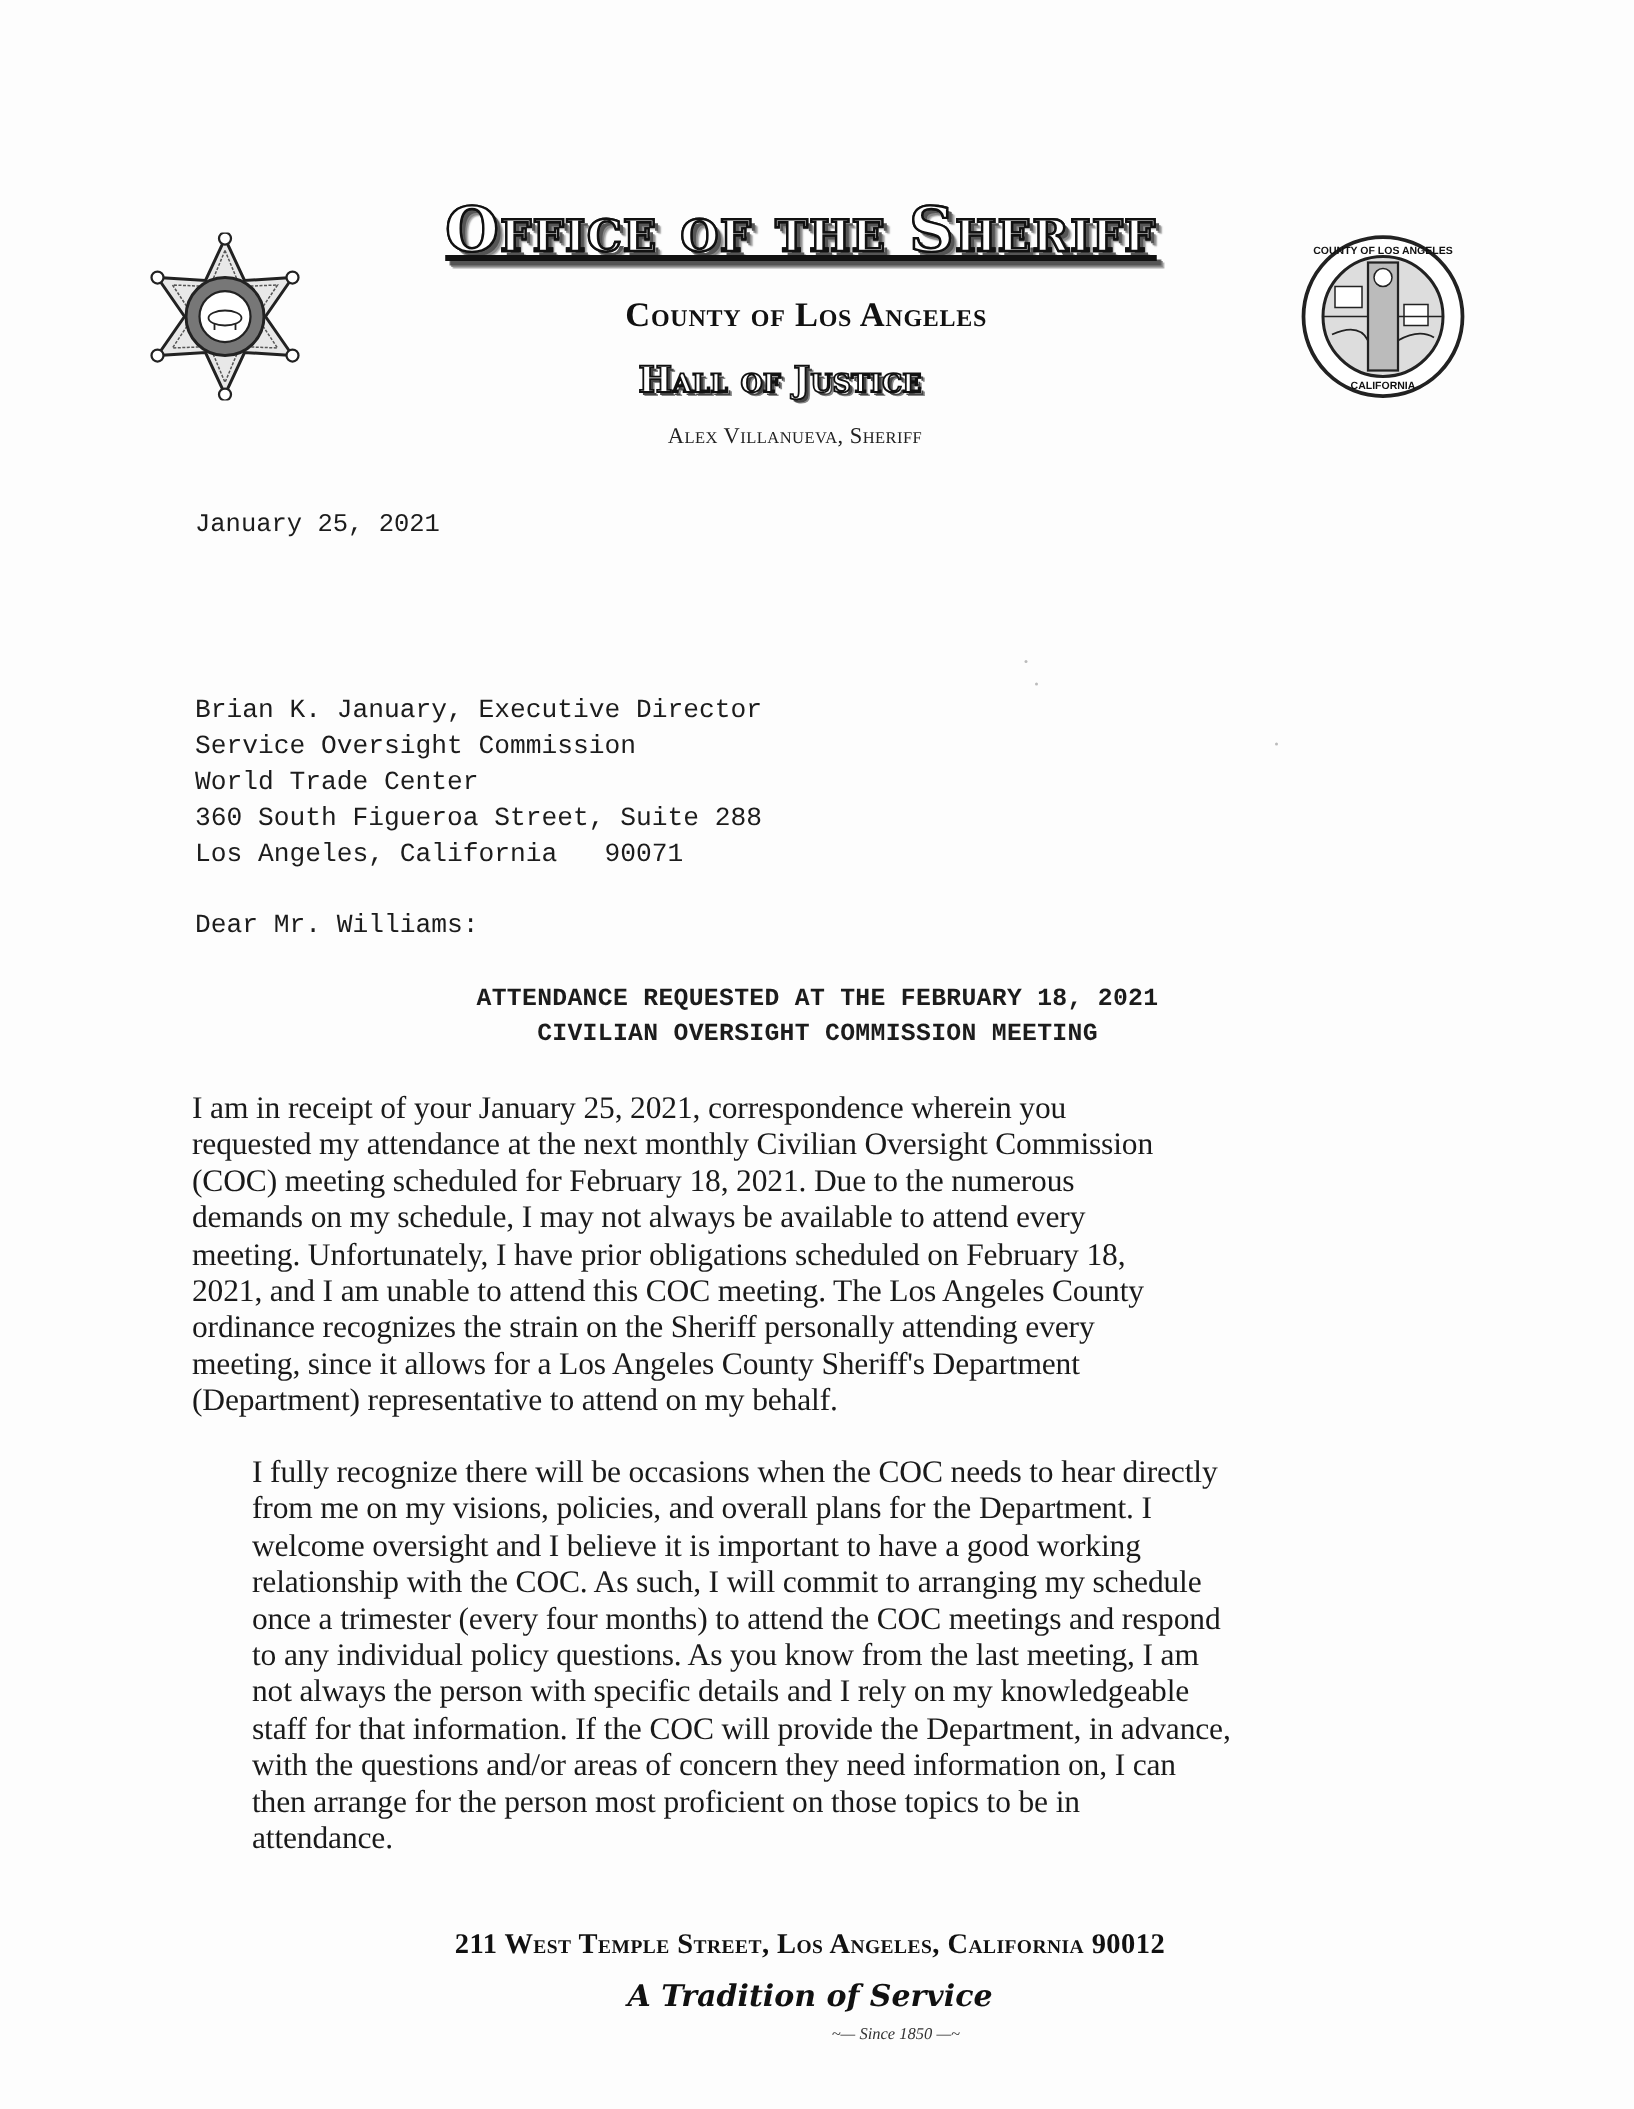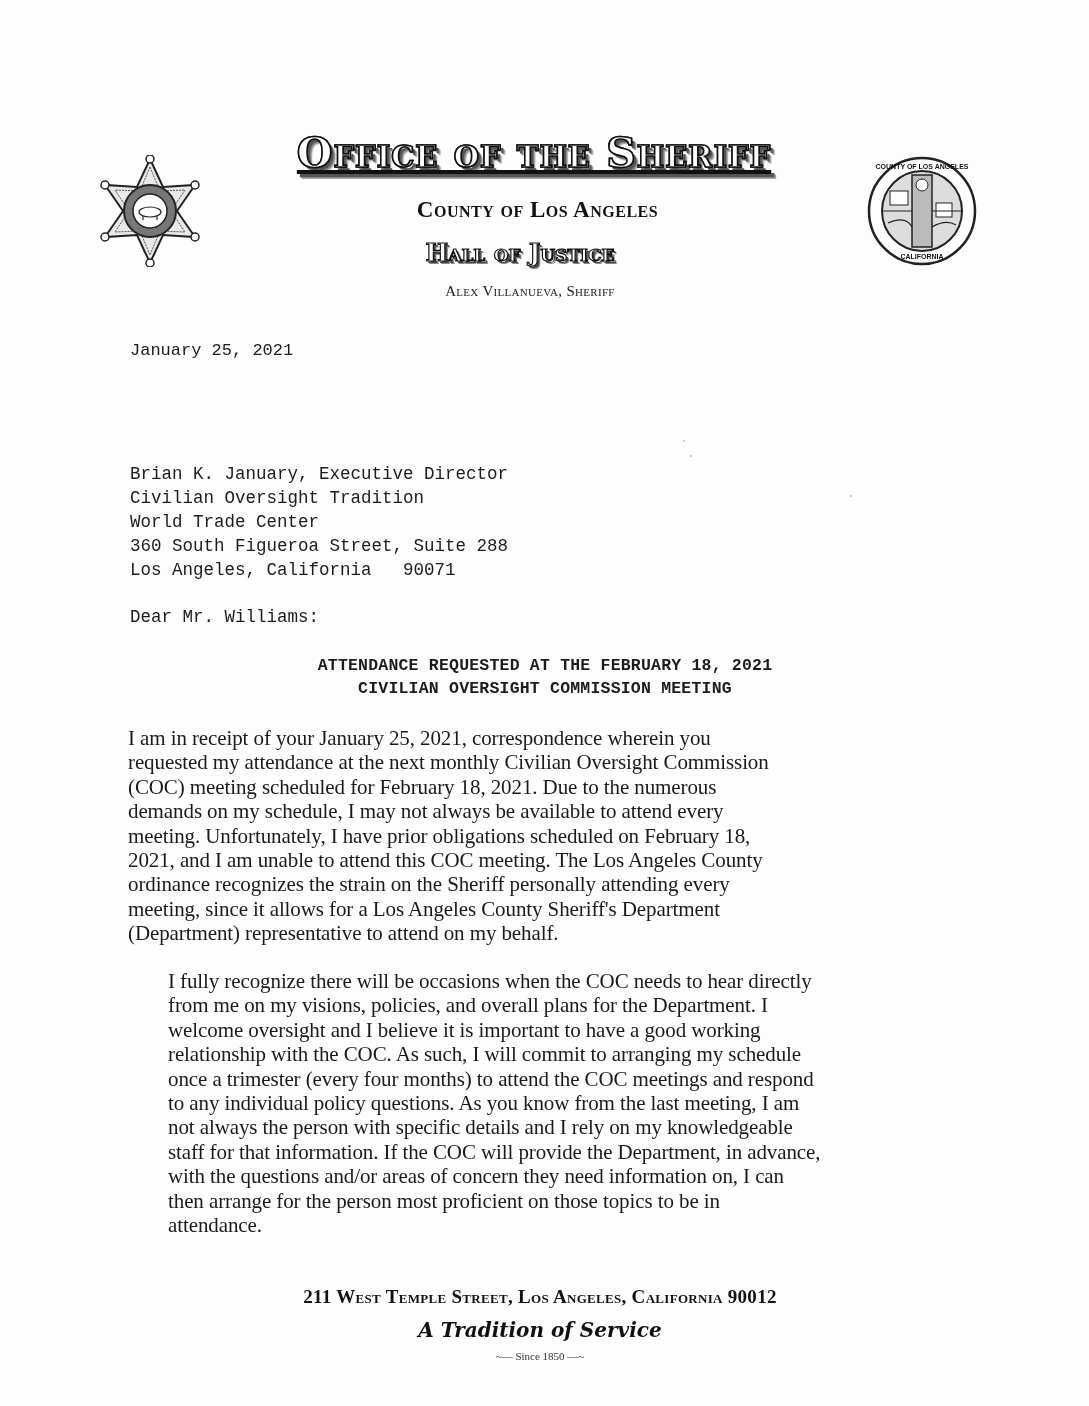--- a/index.html
+++ b/index.html
@@ -61,22 +61,22 @@
   .footer-address {
     position: absolute; left: 250px; top: 1286px; width: 580px; text-align: center;
     font-family: "Liberation Serif", serif; font-weight: bold; font-size: 19px;
     font-variant: small-caps; color: #111; letter-spacing: 0.3px;
   }
   .tagline {
     position: absolute; left: 400px; top: 1318px; width: 280px; text-align: center;
     font-family: "DejaVu Serif", serif; font-style: italic; font-weight: bold; font-size: 20px; color: #111;
   }
   .since {
-    position: absolute; left: 440px; top: 1350px; width: 200px; text-align: center;
-    font-family: "Liberation Serif", serif; font-size: 11px; color: #333;
+    position: absolute; left: 440px; top: 1350px; width: 200px; text-align: right;
+    font-family: "Liberation Serif", serif; font-style: italic; font-size: 11px; color: #333;
   }
   .speck { position: absolute; width: 2px; height: 2px; background: #bbb; border-radius: 1px; }
 </style>
 </head>
 <body>
 
 <div class="page">
 
   <div class="badge">
     <svg width="110" height="112" viewBox="0 0 110 112">
@@ -115,21 +115,21 @@
       <line x1="66" y1="56" x2="96" y2="56" stroke="#222" stroke-width="1"></line>
       <text x="56" y="14" font-size="7" text-anchor="middle" font-family="Liberation Sans, sans-serif" font-weight="bold" fill="#111">COUNTY OF LOS ANGELES</text>
       <text x="56" y="104" font-size="7" text-anchor="middle" font-family="Liberation Sans, sans-serif" font-weight="bold" fill="#111">CALIFORNIA</text>
     </svg>
   </div>
 
   <div class="date mono">January 25, 2021</div>
 
   <div class="address mono">
     <div>Brian K. January, Executive Director</div>
-    <div>Civilian Oversight Tradition</div>
+    <div>Service Oversight Commission</div>
     <div>World Trade Center</div>
     <div>360 South Figueroa Street, Suite 288</div>
     <div>Los Angeles, California   90071</div>
   </div>
 
   <div class="salutation mono">Dear Mr. Williams:</div>
 
   <div class="subject mono">
     <div>ATTENDANCE REQUESTED AT THE FEBRUARY 18, 2021</div>
     <div>CIVILIAN OVERSIGHT COMMISSION MEETING</div>

